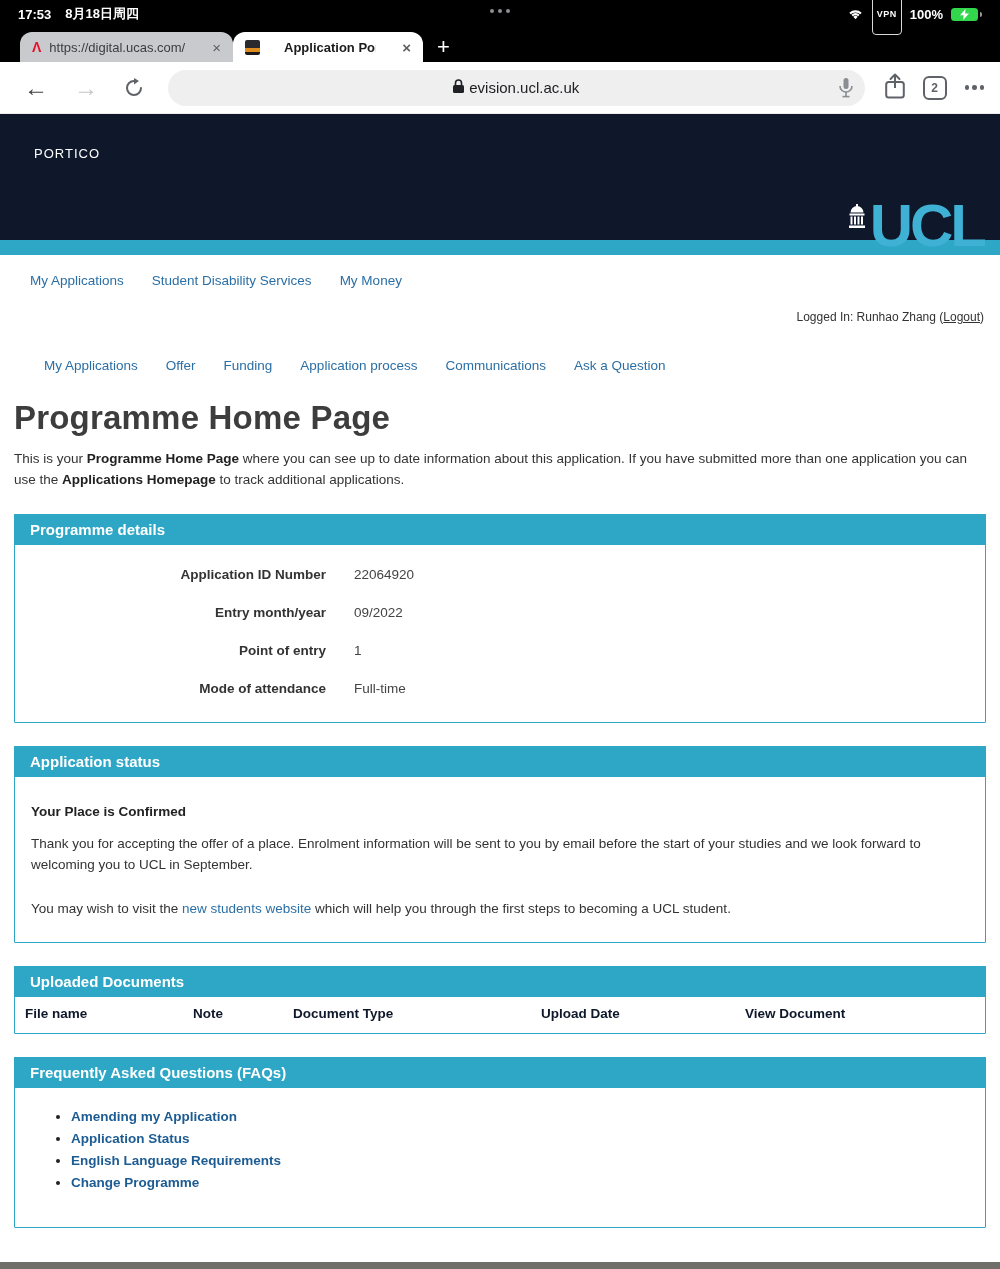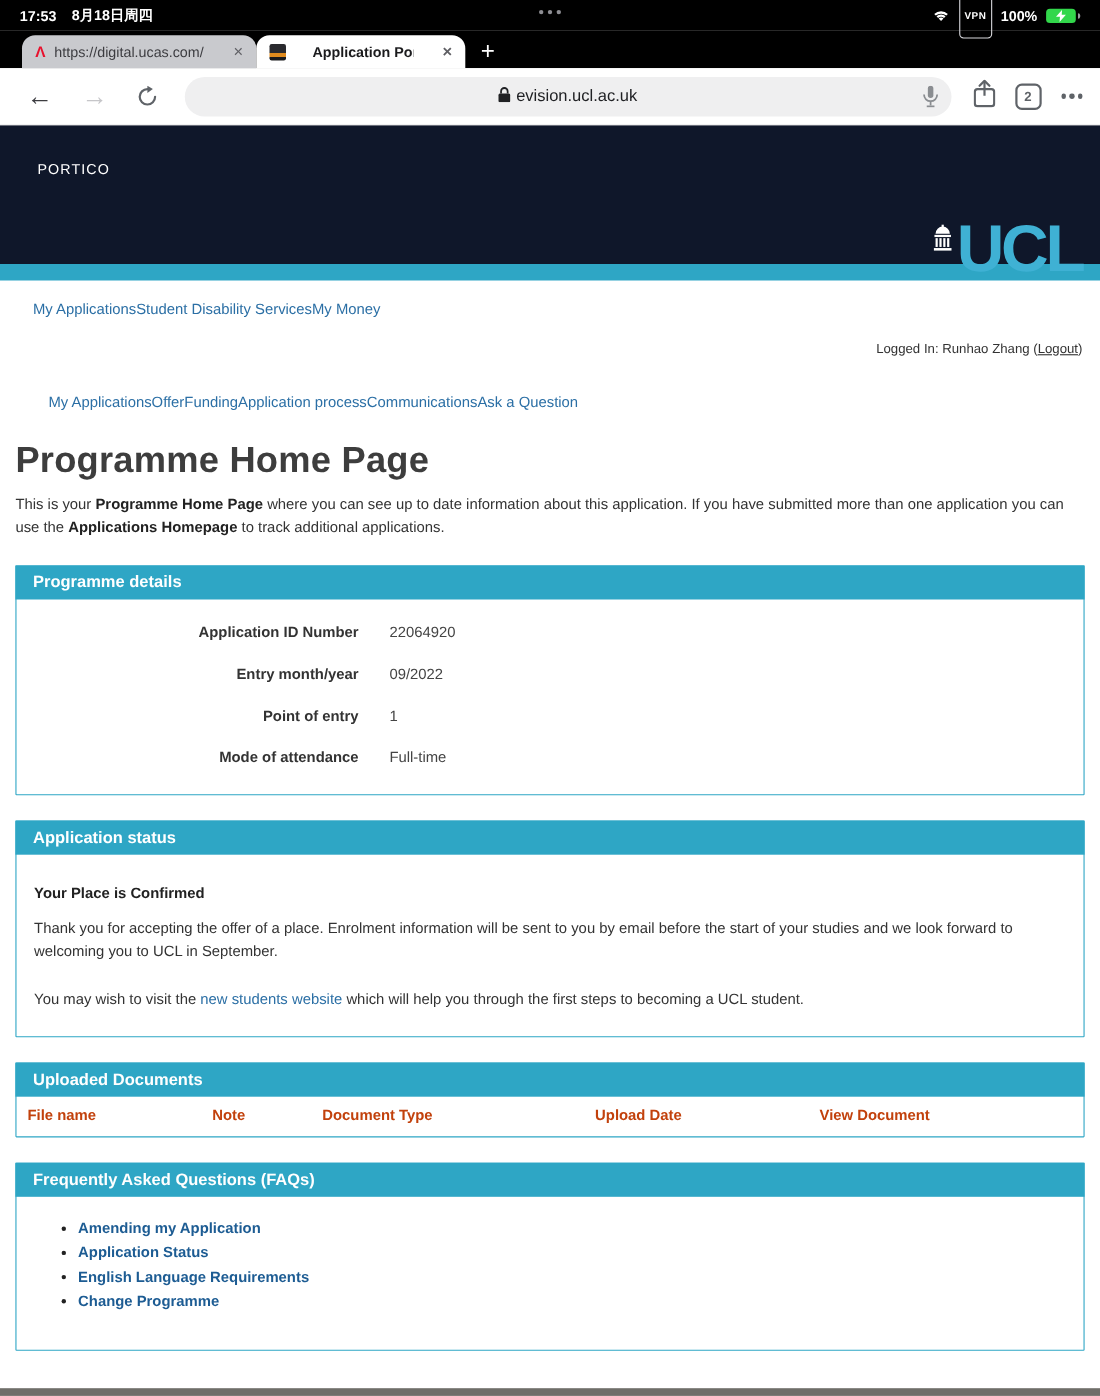--- a/index.html
+++ b/index.html
@@ -86,21 +86,21 @@
   .ucl-dome { margin-top:2px; }
   .ucl-text {
     font-size:60px; font-weight:800; letter-spacing:-3px; line-height:.8;
     font-stretch:condensed;
   }
   .teal-bar { height:15px; background:#2ea6c5; }
 
   
   .content { padding:0 14px; }
   a { text-decoration:none; cursor:pointer; }
-  .nav-row { display:flex; font-size:13.5px; }
+  .nav-row { display:flex; gap:28px; font-size:13.5px; }
   .nav-row.primary { padding:18px 0 0 16px; }
   .nav-row.primary a, .nav-row.secondary a { color:#2b6fa5; }
   .logged-in { text-align:right; font-size:12px; color:#333; margin-top:22px; padding-right:2px; }
   .logged-in a { color:#333; text-decoration:underline; }
   .nav-row.secondary { padding:34px 0 0 30px; }
 
   h1.page-title { font-size:33px; font-weight:600; color:#3d3d3d; margin-top:26px; letter-spacing:.2px; }
   .intro { font-size:13.5px; line-height:1.55; margin-top:12px; color:#333; max-width:975px; }
   .intro b { color:#222; }
 
@@ -119,21 +119,21 @@
 
   
   .status-heading { font-size:13.5px; font-weight:bold; color:#222; margin:10px 0 0 0; }
   .status-para { font-size:13.5px; line-height:1.6; margin-top:14px; max-width:945px; }
   .status-para a { color:#2b6fa5; }
   .status-body { padding:18px 16px 22px 16px; }
 
   
   .doc-table-header {
     display:grid; grid-template-columns:168px 100px 248px 204px 1fr;
-    padding:10px 0 12px 10px; font-size:13.5px; font-weight:bold; color:#c2410c;
+    padding:10px 0 12px 10px; font-size:13.5px; font-weight:bold; color:#0f172a;
   }
 
   
   .faq-body { padding:22px 16px 30px 16px; }
   .faq-list { list-style:disc; padding-left:40px; font-size:13.5px; }
   .faq-list li { margin-bottom:7px; color:#222; }
   .faq-list a { color:#1d5c93; font-weight:bold; }
 
   .bottom-bar { position:absolute; left:0; bottom:0; width:100%; height:7px; background:#6f6e69; }
 </style>

